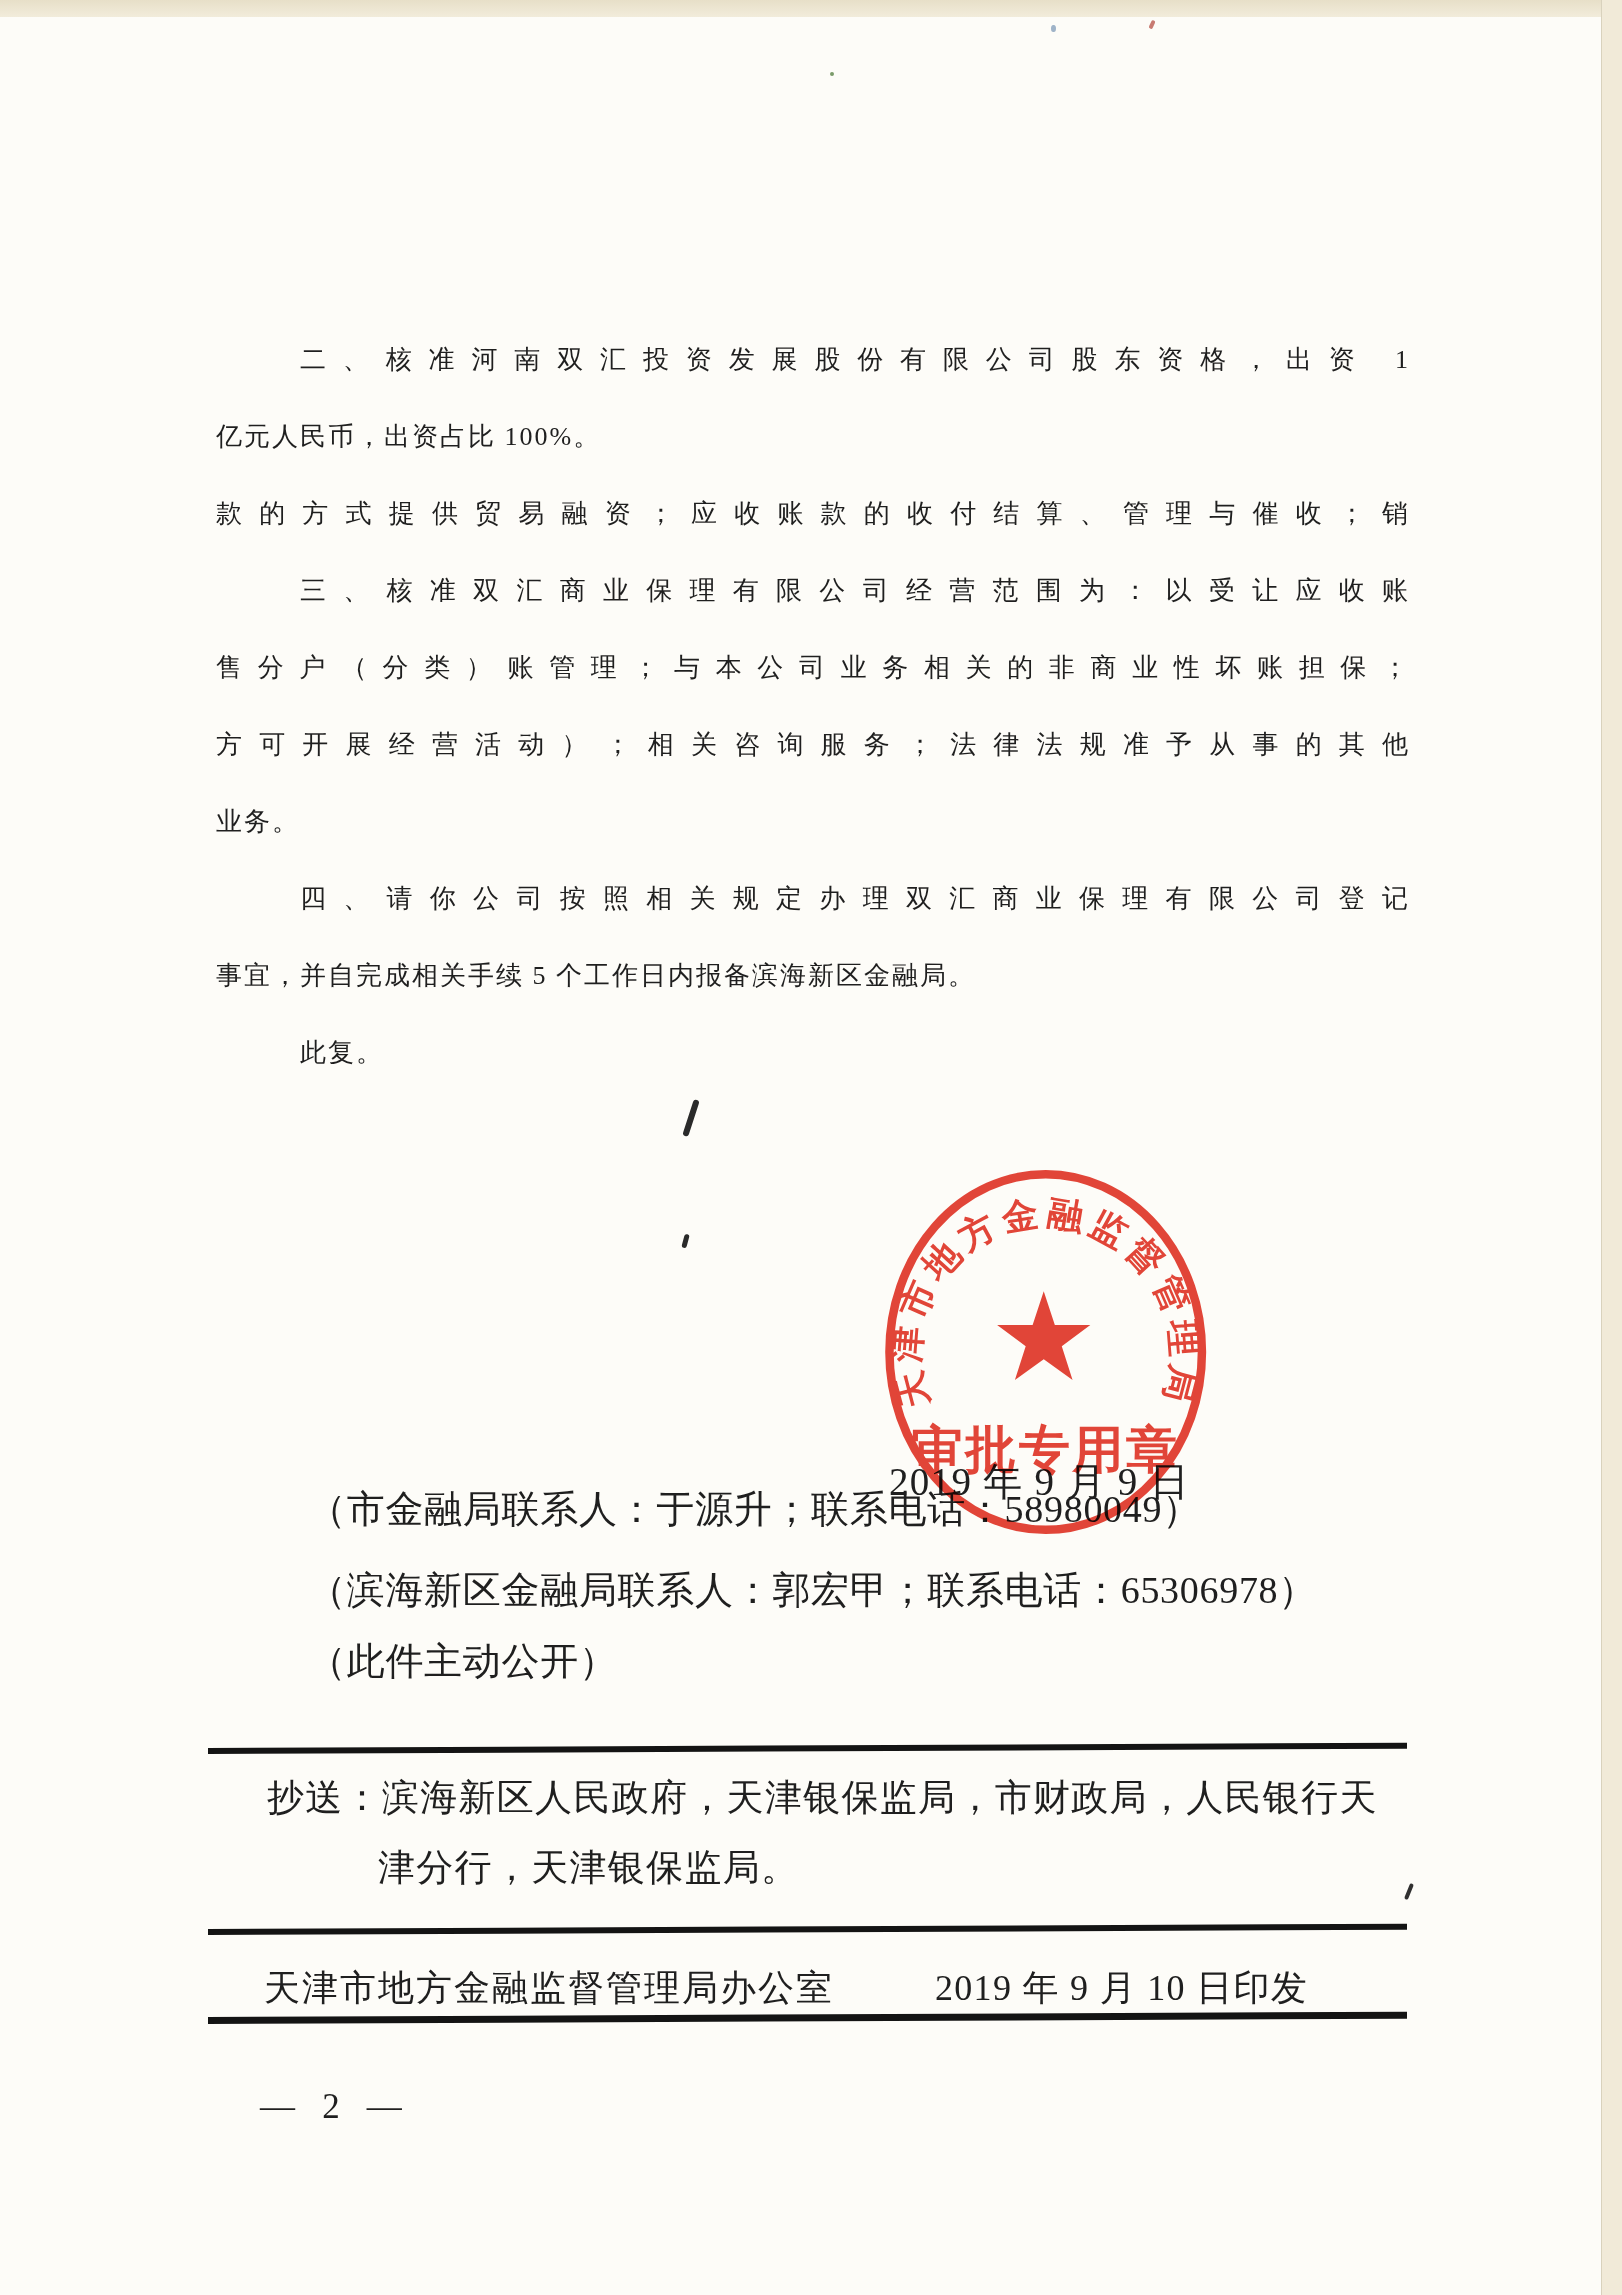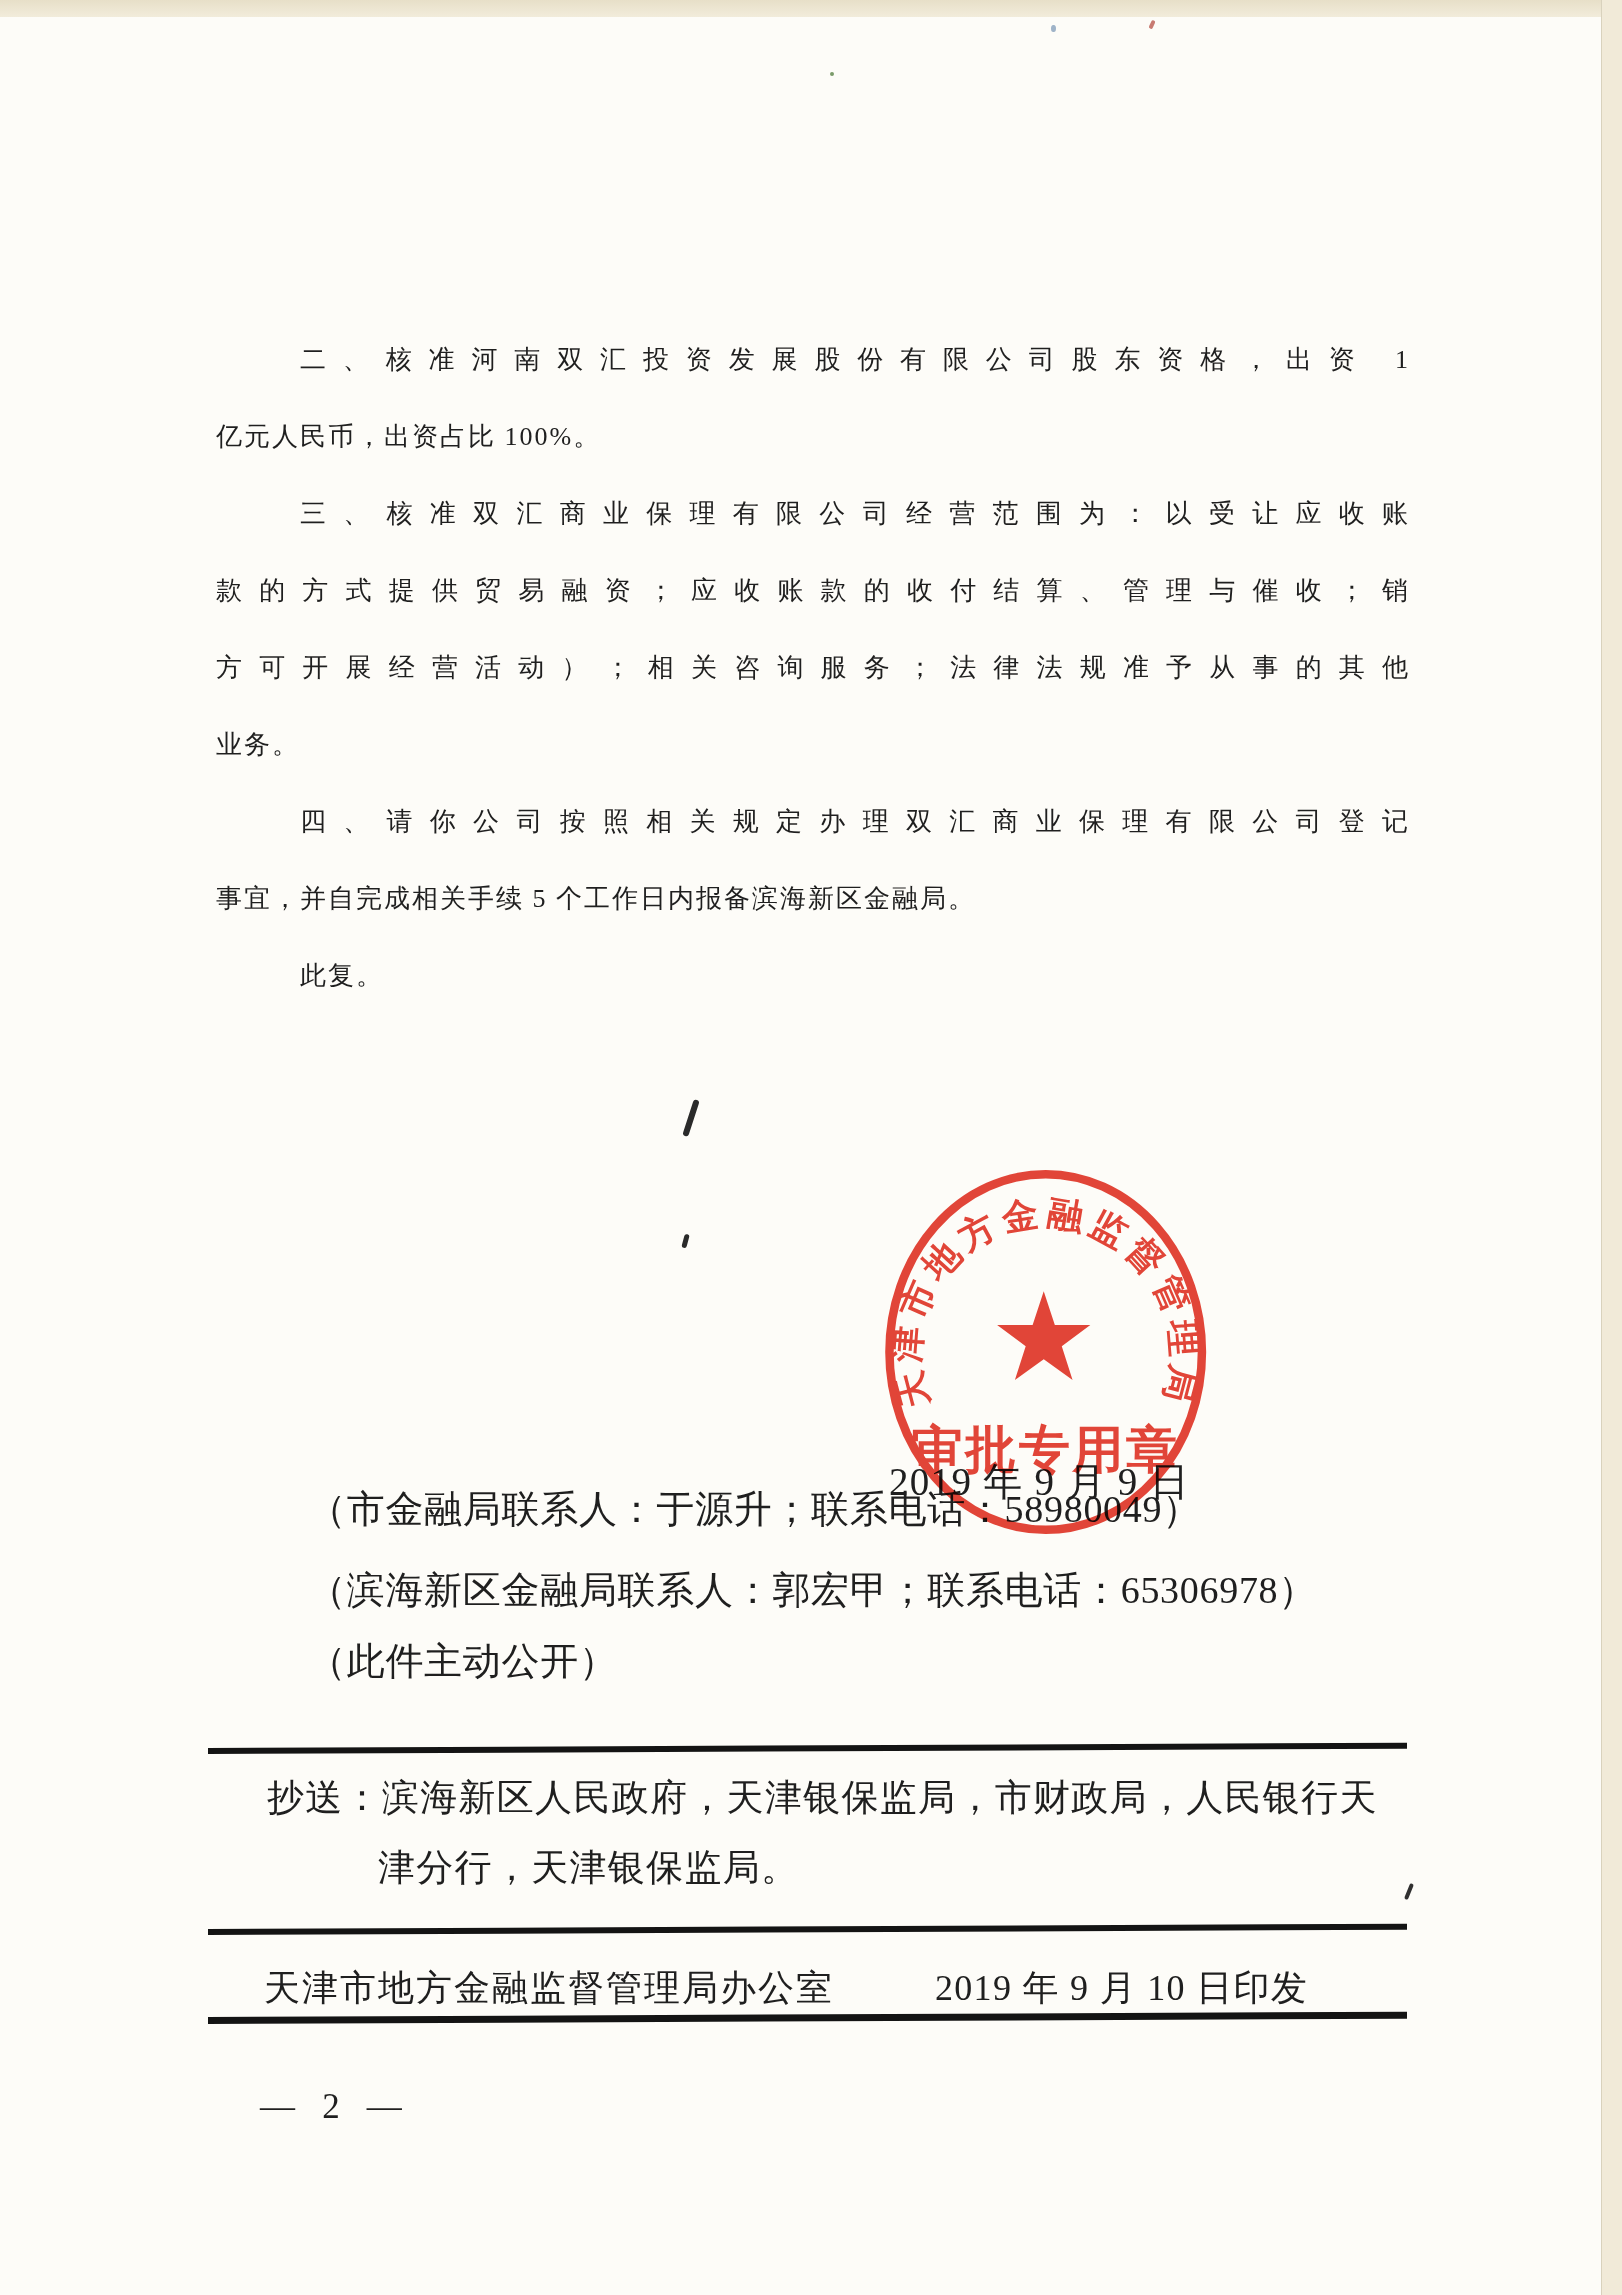--- a/index.html
+++ b/index.html
@@ -72,22 +72,23 @@
   <div class="edge-top"></div>
   <div class="edge-right-seam"></div>
   <div class="edge-right"></div>
   <div class="speck" style="left:830px;top:72px;width:3.9px;height:3.9px;background:#7a9b6a;"></div>
   <div class="speck" style="left:1051px;top:25px;width:4.6px;height:7.2px;background:#9fb3c8;"></div>
   <div class="speck" style="left:1150px;top:19.6px;width:3.9px;height:9.2px;background:#c87b72;transform:rotate(25deg);border-radius:2px;"></div>
 
   <div class="body-text">
     <div class="line indent fill">二、核准河南双汇投资发展股份有限公司股东资格，出资 1</div>
     <div class="line">亿元人民币，出资占比 100%。</div>
+    <div class="line fill">款的方式提供贸易融资；应收账款的收付结算、管理与催收；销</div>
     <div class="line indent fill">三、核准双汇商业保理有限公司经营范围为：以受让应收账</div>
-    <div class="line fill">款的方式提供贸易融资；应收账款的收付结算、管理与催收；销</div>
+    <div class="line fill">售分户（分类）账管理；与本公司业务相关的非商业性坏账担保；</div>
     <div class="line fill">方可开展经营活动）；相关咨询服务；法律法规准予从事的其他</div>
     <div class="line">业务。</div>
     <div class="line indent fill">四、请你公司按照相关规定办理双汇商业保理有限公司登记</div>
     <div class="line">事宜，并自完成相关手续 5 个工作日内报备滨海新区金融局。</div>
     <div class="line indent">此复。</div>
   </div>
 
   <div class="sign-date">2019 年 9 月 9 日</div>
 
   <div class="contact c1">（市金融局联系人：于源升；联系电话：58980049）</div>

